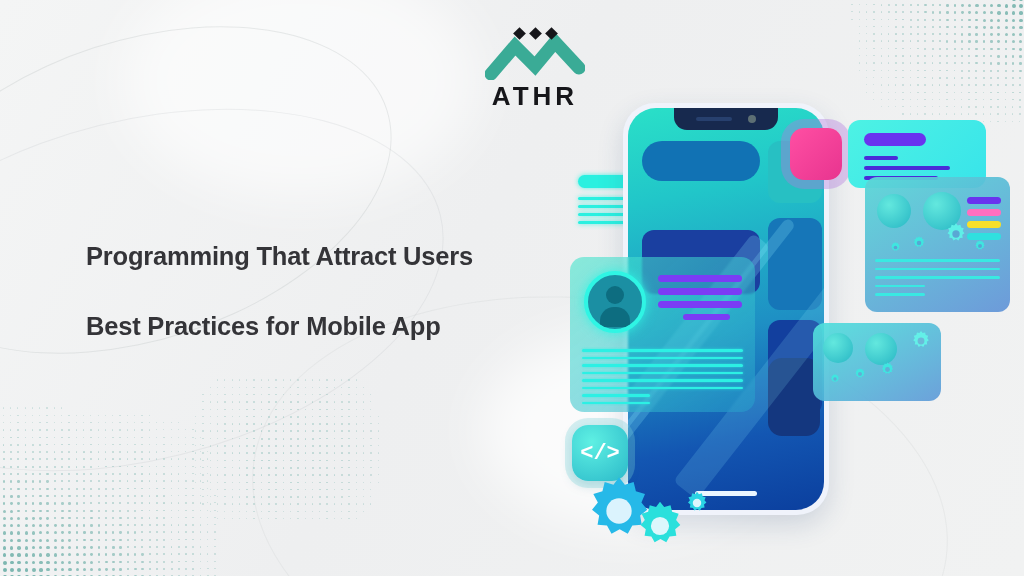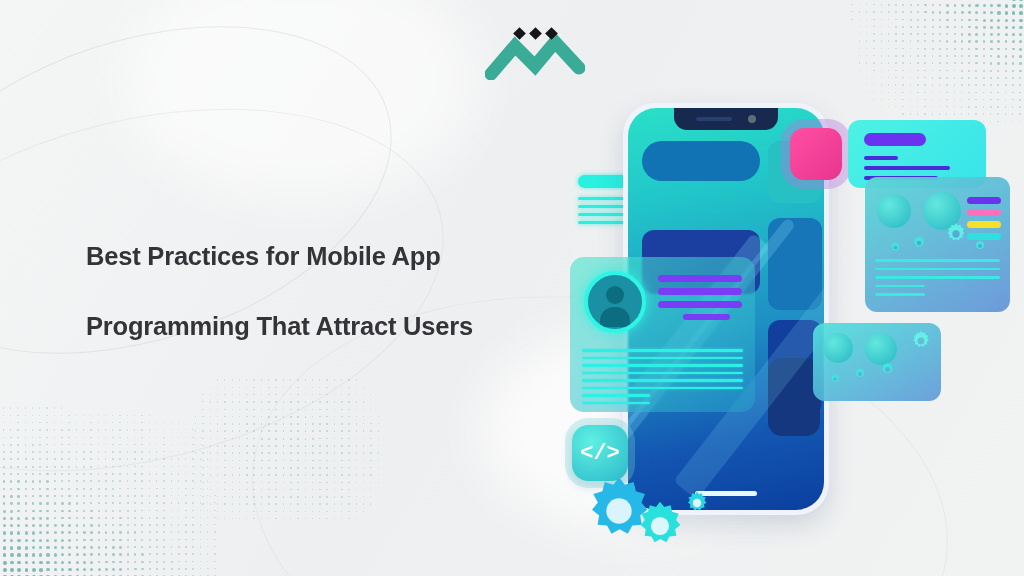--- a/index.html
+++ b/index.html
@@ -1720,25 +1720,26 @@
   <div class="logo-mark">
     <div class="logo-diamonds">
       <b></b>
       <b></b>
       <b></b>
     </div>
     <svg width="100" height="52" viewBox="0 0 100 52" aria-hidden="true">
       <path d="M6 46 L30 18 L50 38 L70 14 L94 40" fill="none" stroke="#3aab96" stroke-width="13" stroke-linecap="round" stroke-linejoin="miter"></path>
     </svg>
   </div>
+  <div class="logo-text">ATHR</div>
 </div>
 
 <div class="headline">
+  <div class="line">Programming That Attract Users</div>
   <div class="line">Best Practices for Mobile App</div>
-  <div class="line">Programming That Attract Users</div>
 </div>
 
 <div class="art">
 
   <div class="neon-lines">
     <div class="nl big"></div>
     <div class="nl" style="width:112px"></div>
     <div class="nl" style="width:122px"></div>
     <div class="nl" style="width:104px"></div>
     <div class="nl" style="width:118px"></div>

